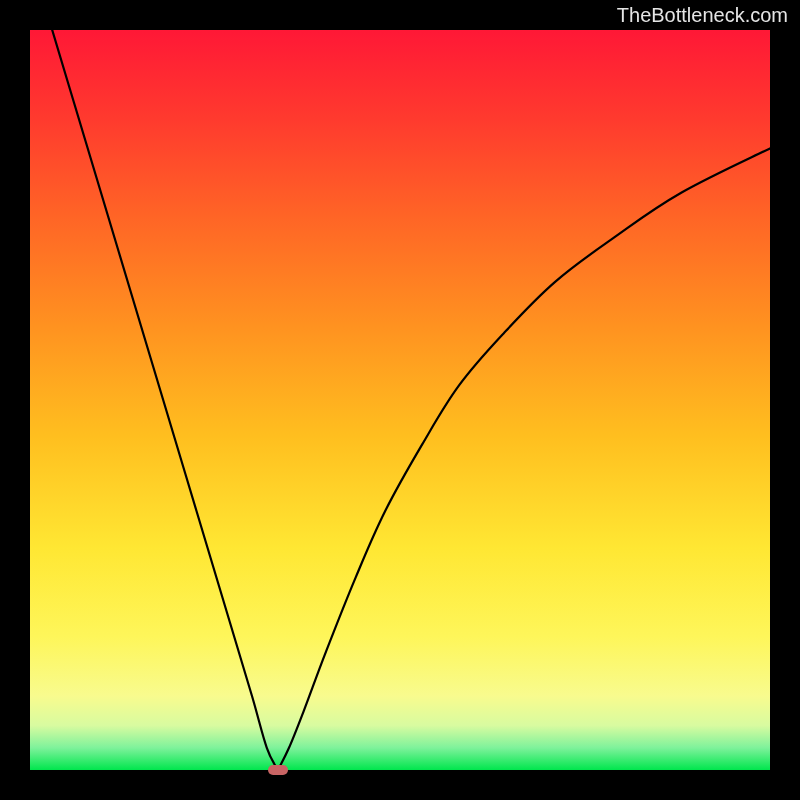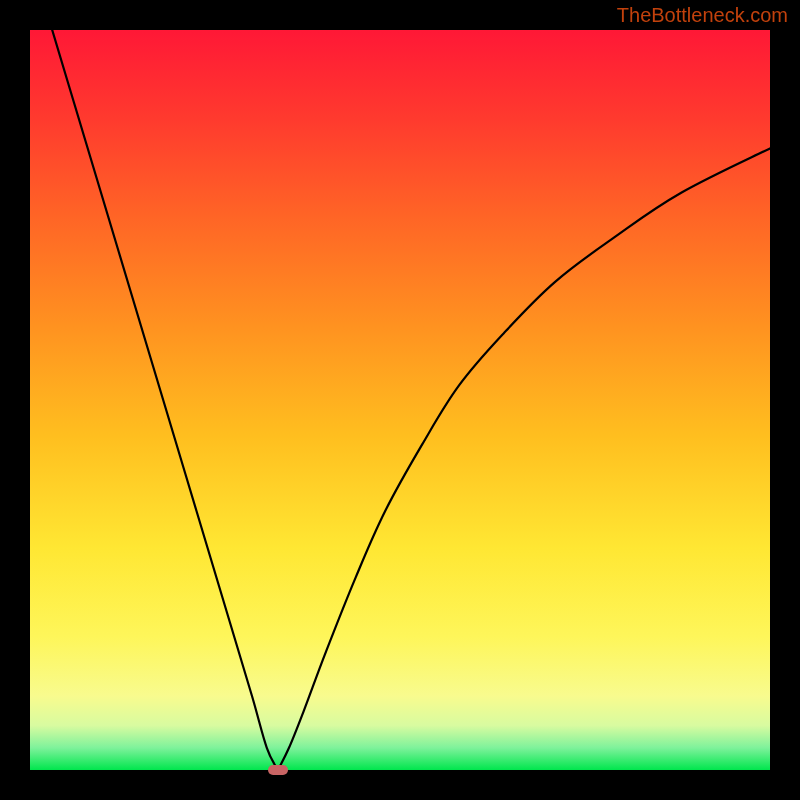--- a/index.html
+++ b/index.html
@@ -8,21 +8,21 @@
     height: 800px;
     background: #000;
     position: relative;
     font-family: Arial, Helvetica, sans-serif;
     overflow: hidden;
   }
   .watermark {
     position: absolute;
     top: 4px;
     right: 12px;
-    color: #c2410c;
+    color: #e5e5e5;
     font-size: 20px;
     font-weight: 500;
     z-index: 10;
   }
   .plot-frame {
     position: absolute;
     left: 30px;
     top: 30px;
     width: 740px;
     height: 740px;

